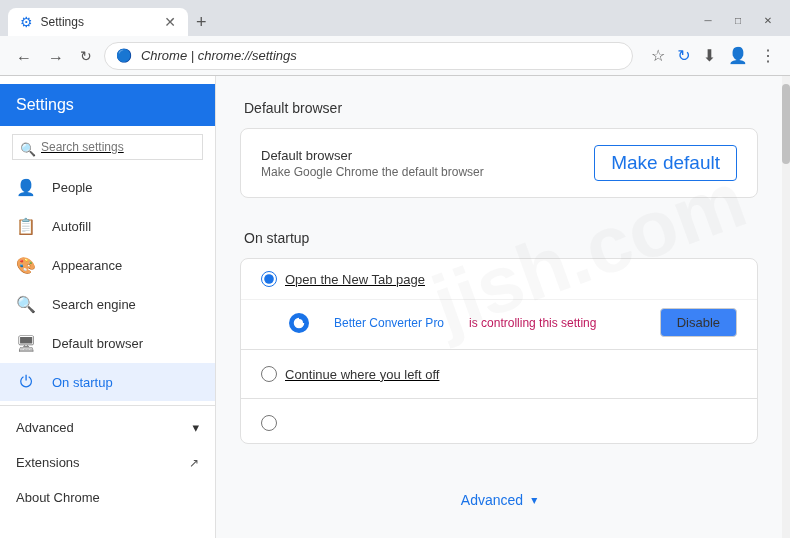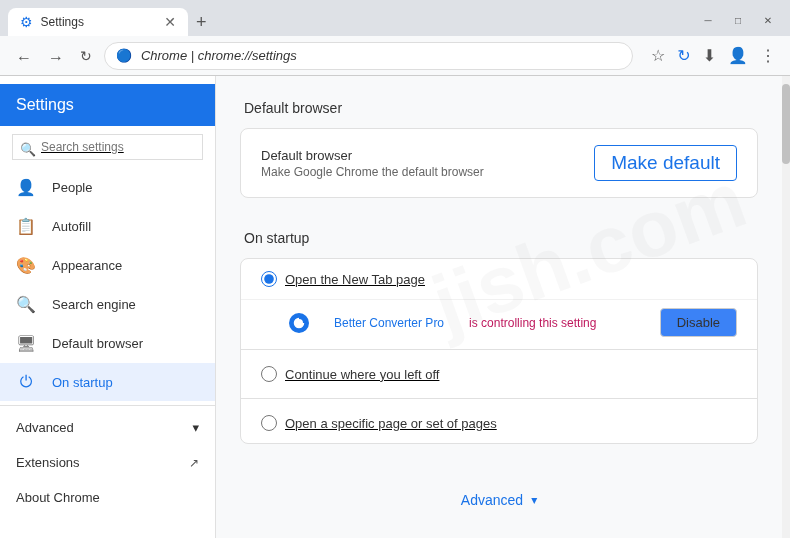--- a/index.html
+++ b/index.html
@@ -195,21 +195,20 @@
           <hr class="divider">
 
           <div class="radio-row">
             <input type="radio" name="startup" style="">
             <span class="radio-label">Continue where you left off</span>
           </div>
           <hr class="divider">
 
           <div class="radio-row">
             <input type="radio" name="startup" style="">
-            <span class="radio-label">Open a specific page or set of pages</span>
           </div>
         </div>
       </div>
 
       <div class="bottom-advanced">
         <span>Advanced</span>
         <span class="chevron-down">▾</span>
       </div>
     </div>
 

